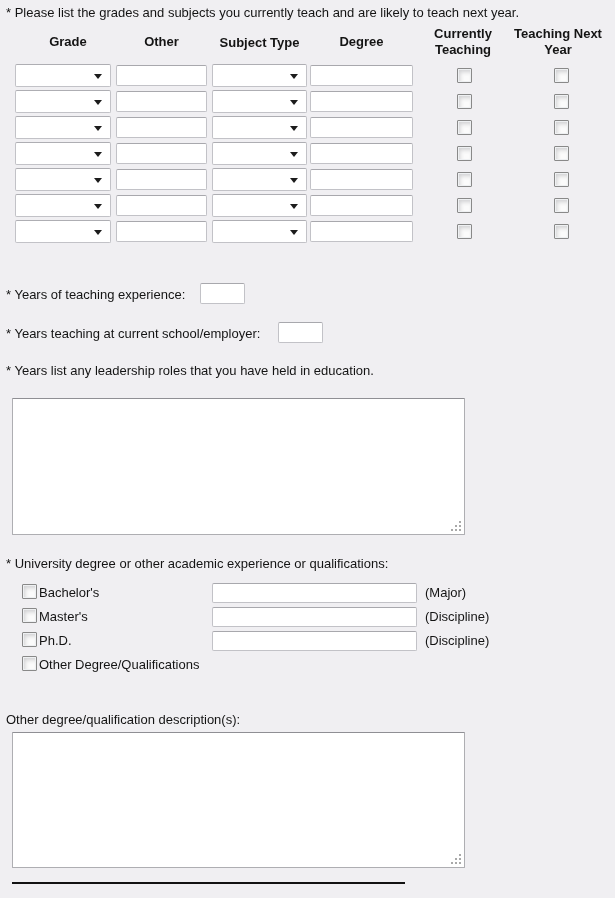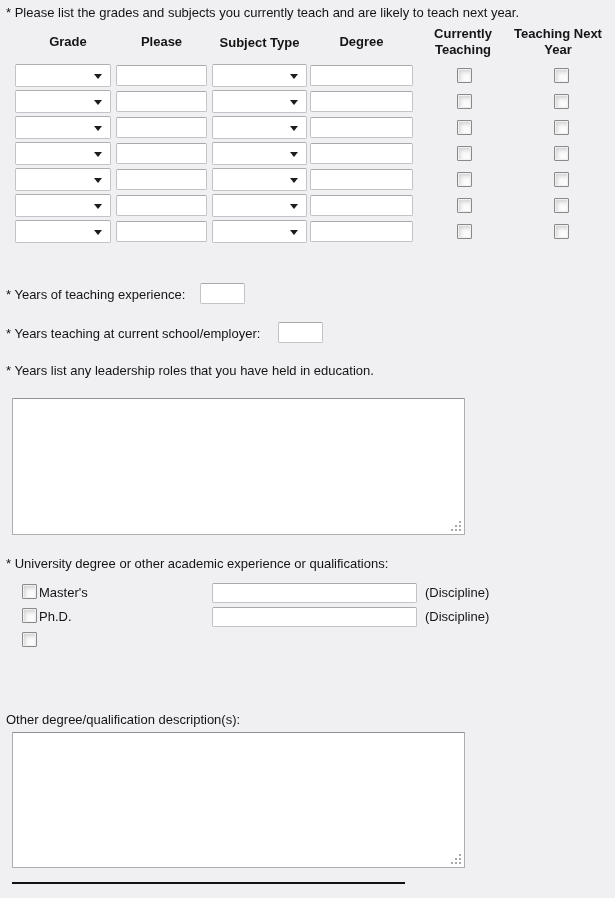--- a/index.html
+++ b/index.html
@@ -80,21 +80,21 @@
   .degsuffix{position:absolute;left:425px;top:2px;line-height:15px;white-space:nowrap;}
   
   #bottom-rule{position:absolute;left:12px;top:882px;width:393px;height:2px;background:#121212;}
 </style>
 </head>
 <body>
 
 <div class="lbl" style="top:5px">* Please list the grades and subjects you currently teach and are likely to teach next year.</div>
 
 <div class="hdr" style="left:20px;top:24px;width:96px;height:36px">Grade</div>
-<div class="hdr" style="left:116px;top:24px;width:91px;height:36px">Please</div>
+<div class="hdr" style="left:116px;top:24px;width:91px;height:36px">Other</div>
 <div class="hdr" style="left:212px;top:25px;width:95px;height:36px">Subject Type</div>
 <div class="hdr" style="left:310px;top:24px;width:103px;height:36px">Degree</div>
 <div class="hdr" style="left:413px;top:22px;width:100px;height:40px">Currently
 Teaching</div>
 <div class="hdr" style="left:508px;top:22px;width:100px;height:40px">Teaching Next
 Year</div>
 
 <div id="teach-rows">
   <div class="trow">
     <span class="selwrap colA">
@@ -209,37 +209,44 @@
 <input type="text" class="ti abs" id="years-cur-input" value="" style="">
 
 <div class="lbl" style="top:363px">* Years list any leadership roles that you have held in education.</div>
 <div class="tawrap" id="ta1">
   <textarea style=""></textarea>
   <span class="grip"></span>
 </div>
 
 <div class="lbl" style="top:556px">* University degree or other academic experience or qualifications:</div>
 <div id="degree-rows">
+  <div class="degrow">
+    <input type="checkbox" class="cbx degcb" style="">
+    <span class="deglabel">Bachelor's</span>
+    <input type="text" class="ti deginput" value="" style="">
+    <span class="degsuffix">(Major)</span>
+  </div>
 
   <div class="degrow">
     <input type="checkbox" class="cbx degcb" style="">
     <span class="deglabel">Master's</span>
     <input type="text" class="ti deginput" value="" style="">
     <span class="degsuffix">(Discipline)</span>
   </div>
 
   <div class="degrow">
     <input type="checkbox" class="cbx degcb" style="">
     <span class="deglabel">Ph.D.</span>
     <input type="text" class="ti deginput" value="" style="">
     <span class="degsuffix">(Discipline)</span>
   </div>
 
   <div class="degrow">
     <input type="checkbox" class="cbx degcb" style="">
+    <span class="deglabel">Other Degree/Qualifications</span>
 
   </div>
 </div>
 
 <div class="lbl" style="top:712px">Other degree/qualification description(s):</div>
 <div class="tawrap" id="ta2">
   <textarea style=""></textarea>
   <span class="grip"></span>
 </div>
 

